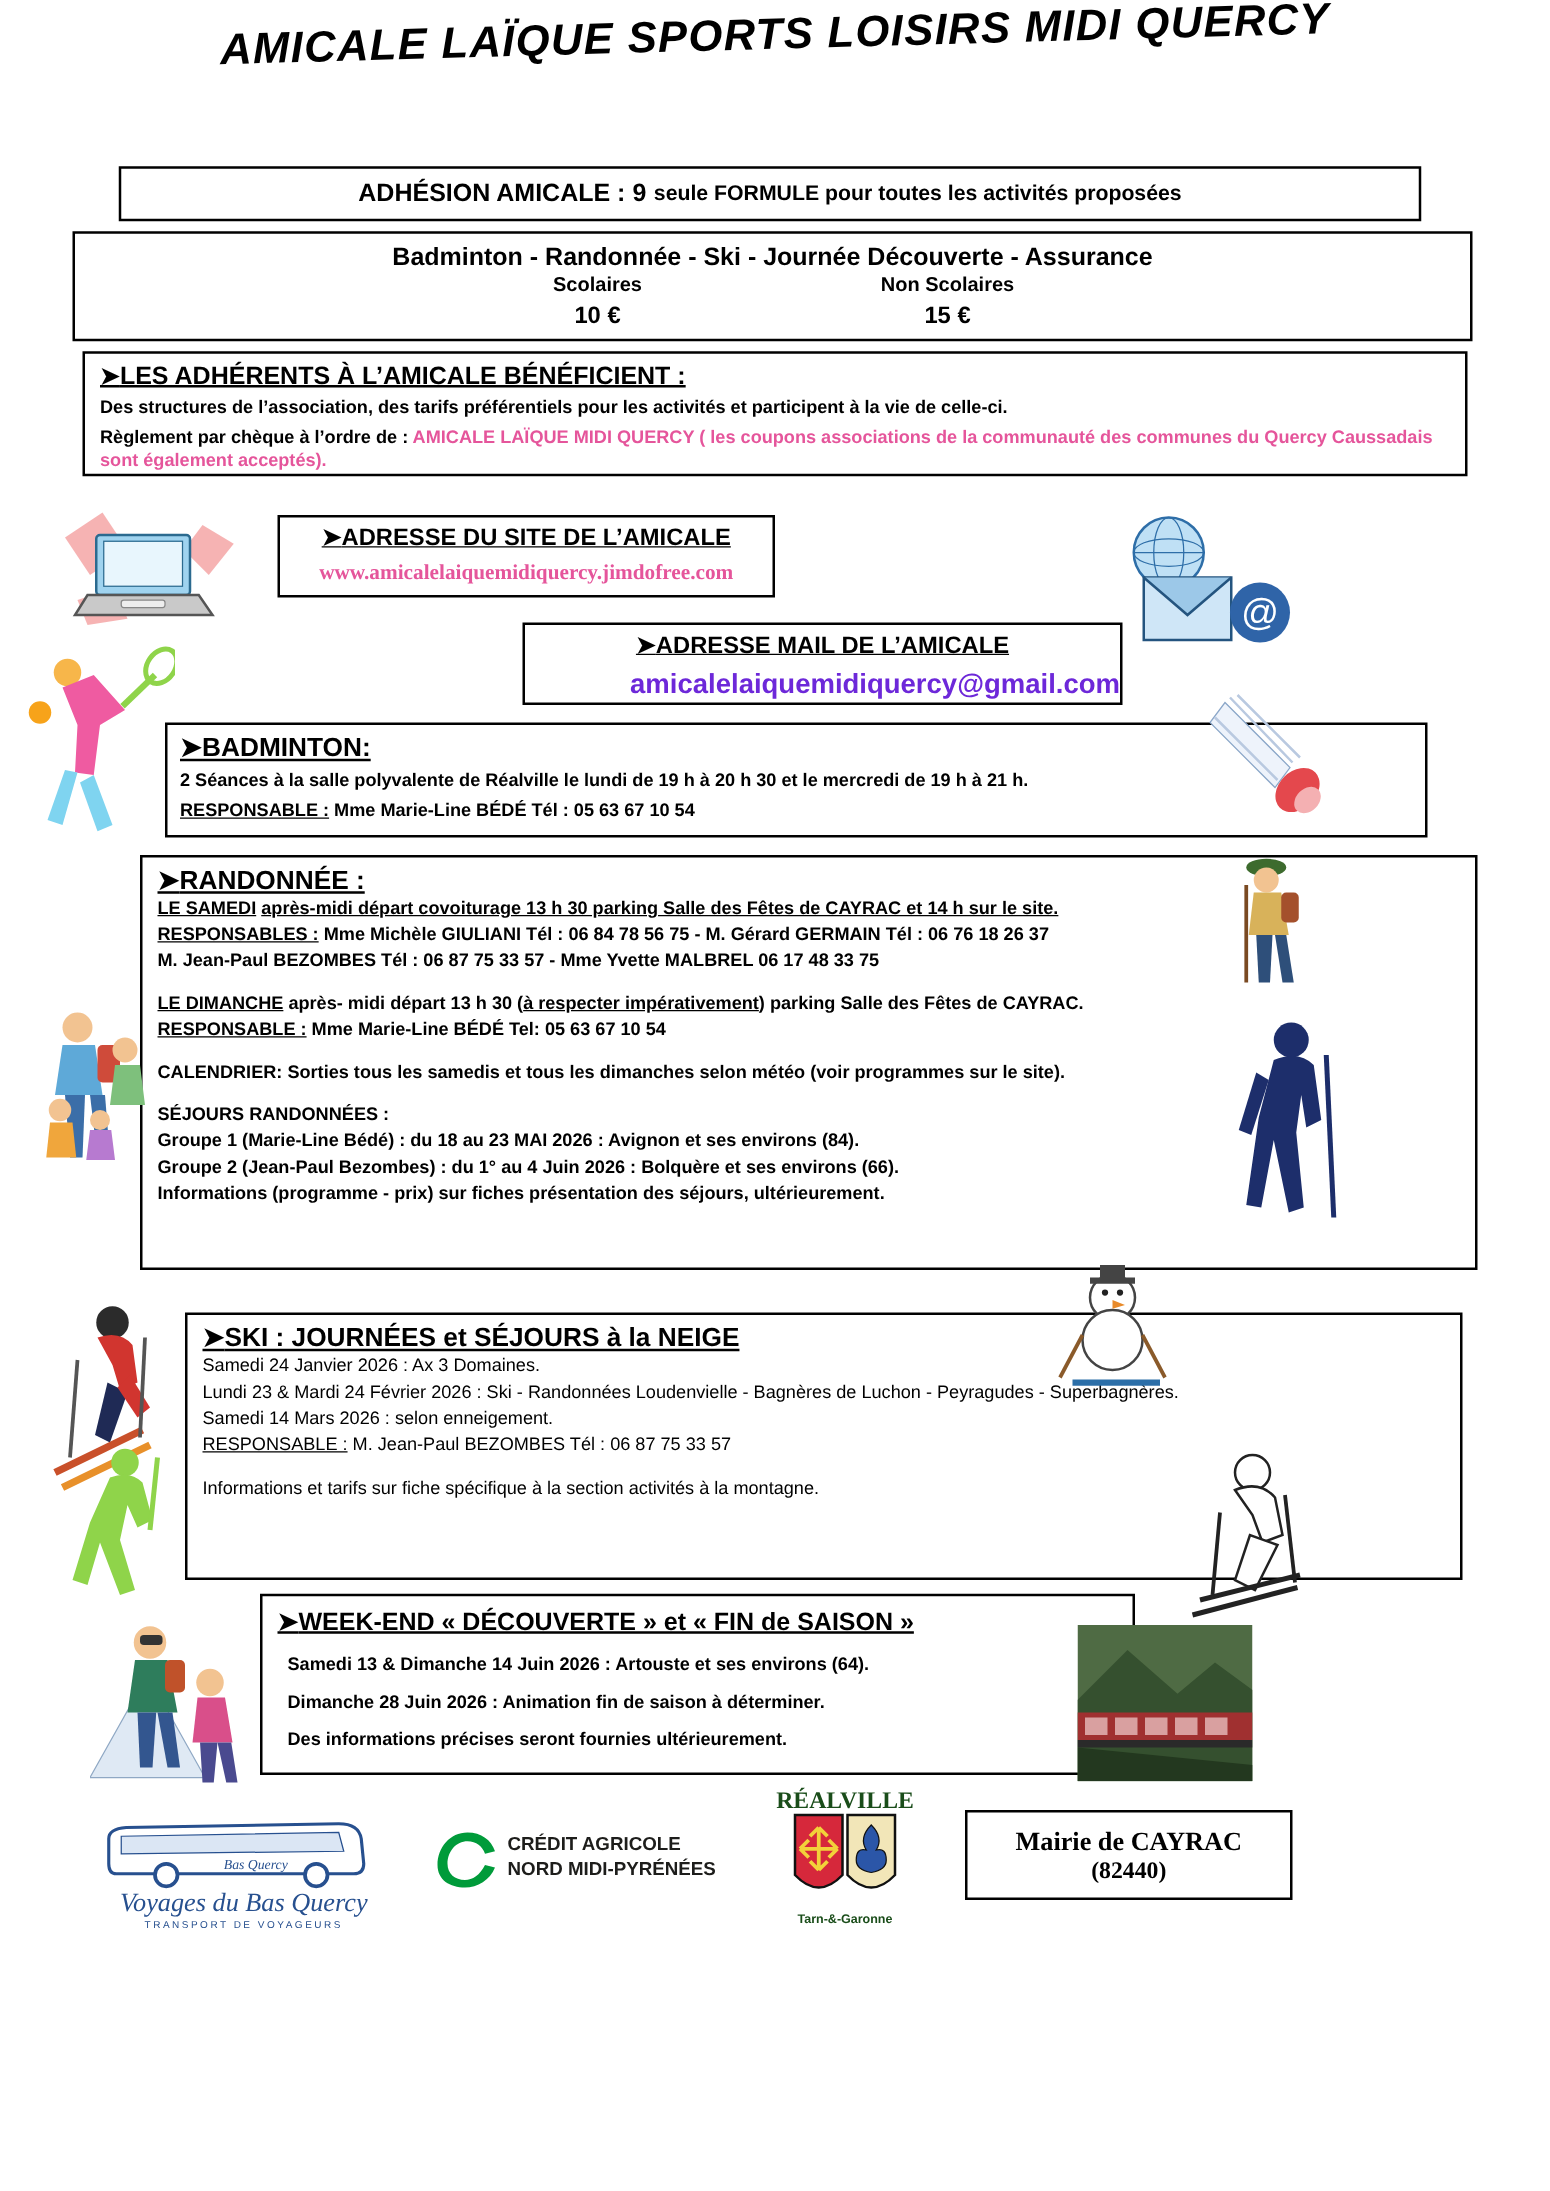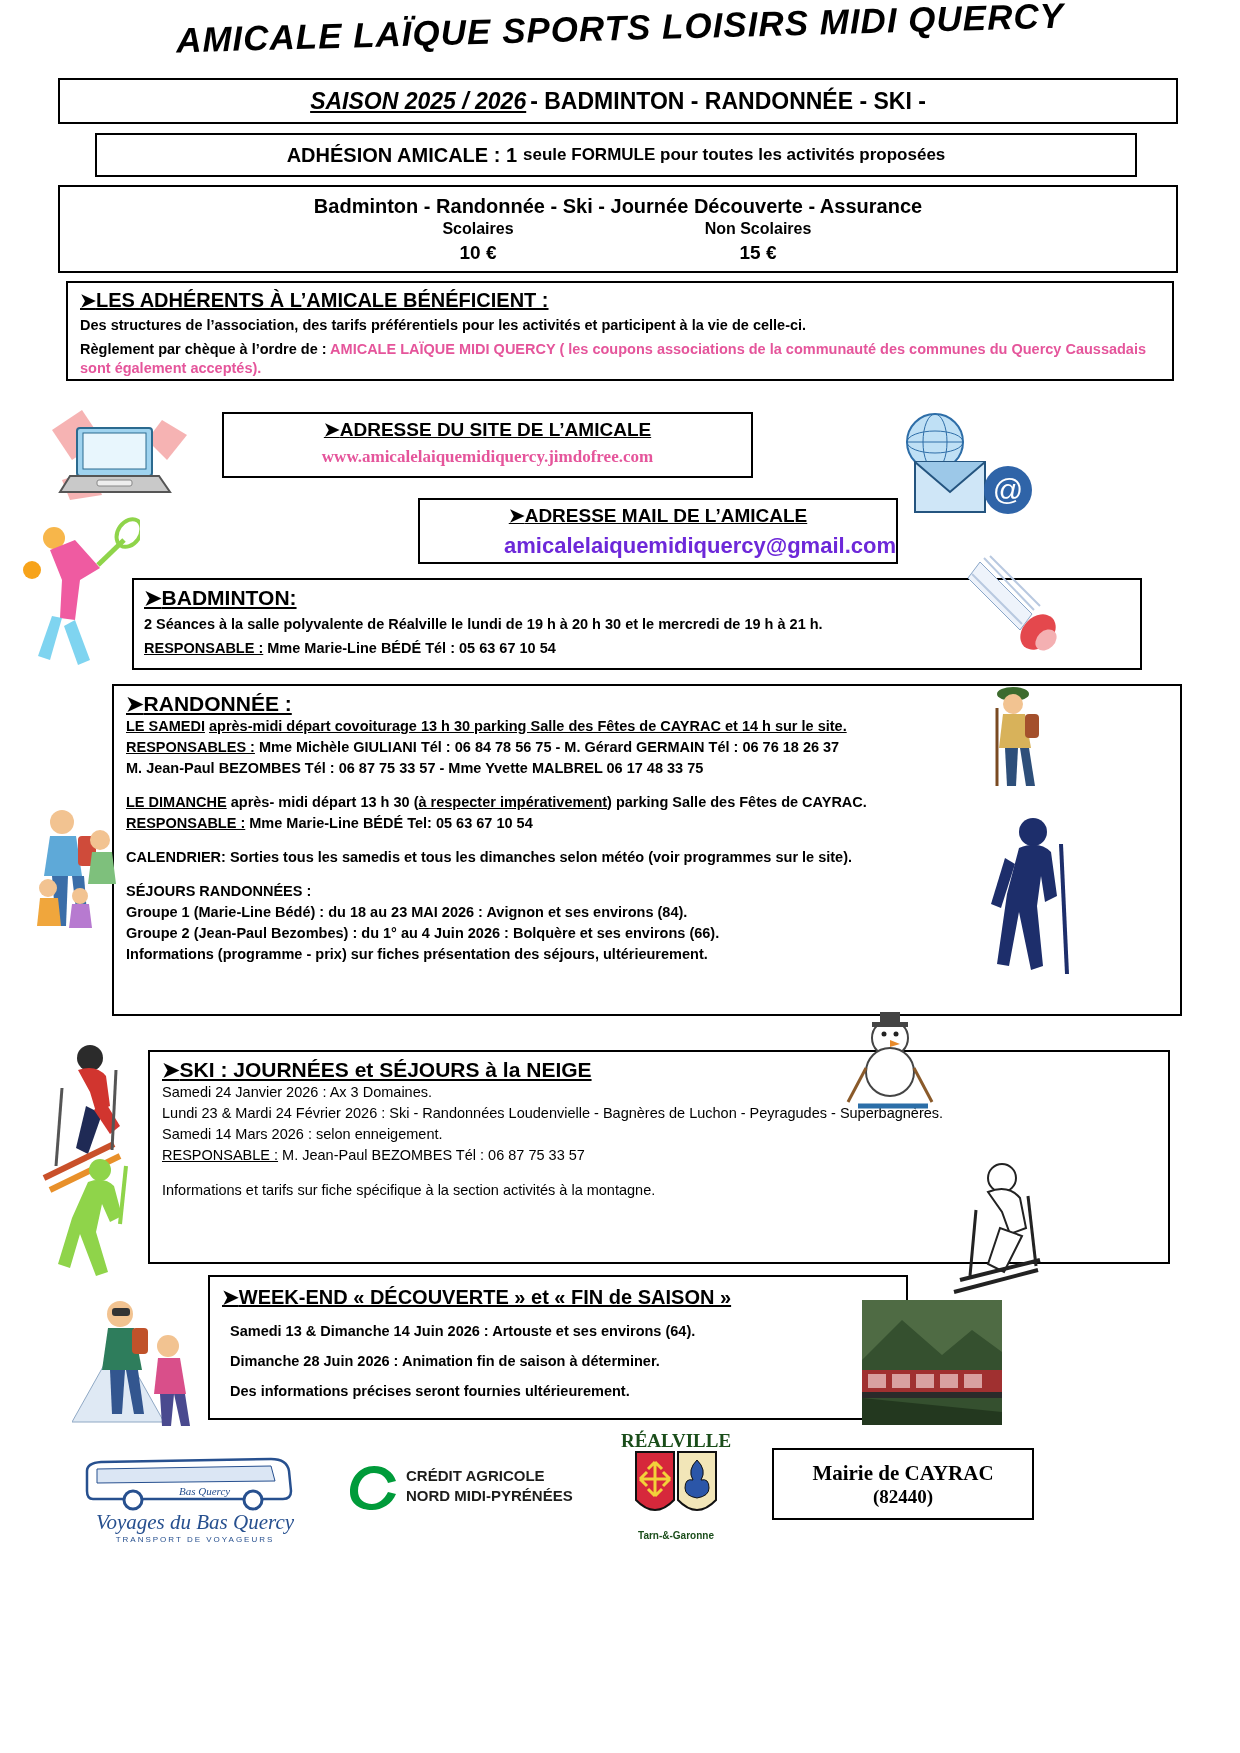--- a/index.html
+++ b/index.html
@@ -40,21 +40,21 @@
   .tarifs .col{width:280px;text-align:center;}
   .tarifs .col .hdr{font-size:16px;font-weight:bold;}
   .tarifs .col .val{font-size:19px;font-weight:bold;margin-top:4px;}
 
   .beneficient{left:66px;top:281px;width:1108px;height:100px;padding:6px 10px 0 12px;}
   .beneficient h3{margin:0;font-size:20px;font-weight:bold;text-decoration:underline;}
   .beneficient .arrow{font-size:19px;}
   .beneficient p{margin:4px 0 0 0;font-size:14.5px;font-weight:bold;line-height:1.35;}
   .pink{color:#e5559b;}
 
-  .site-box{left:222px;top:412px;width:531px;height:66px;padding-top:4px;}
+  .site-box{left:222px;top:412px;width:398px;height:66px;padding-top:4px;}
   .site-box .h{font-size:19px;font-weight:bold;text-decoration:underline;text-align:center;}
   .site-box .u{font-size:17px;font-weight:bold;color:#e5559b;text-align:center;margin-top:6px;font-family:Liberation Serif, serif;}
 
   .mail-box{left:418px;top:498px;width:480px;height:66px;padding-top:4px;}
   .mail-box .h{font-size:19px;font-weight:bold;text-decoration:underline;text-align:center;}
   .mail-box .u{font-size:22px;font-weight:bold;color:#6d28d9;text-align:right;margin-top:6px;}
 
   .badminton{left:132px;top:578px;width:1010px;height:92px;padding:6px 0 0 10px;}
   .badminton h3{margin:0;font-size:21px;font-weight:bold;text-decoration:underline;}
   .badminton p{margin:4px 0 0 0;font-size:14.5px;font-weight:bold;line-height:1.4;}
@@ -93,27 +93,23 @@
   
   .clip{position:absolute;}
 </style>
 </head>
 <body>
 
 <div class="page">
 
   <div class="main-title">AMICALE LAÏQUE SPORTS LOISIRS MIDI QUERCY</div>
 
-  <div class="box season">
-    <span class="s1">SAISON  2025 / 2026</span>
-    <span class="s2">- BADMINTON - RANDONNÉE - SKI -</span>
-  </div>
 
   <div class="box adhesion">
-    <span class="a1">ADHÉSION AMICALE  : 1</span>
+    <span class="a1">ADHÉSION AMICALE  : 9</span>
     <span class="a2">seule FORMULE pour toutes les activités proposées</span>
   </div>
 
   <div class="box tarifs">
     <div class="line1">Badminton - Randonnée - Ski - Journée Découverte - Assurance</div>
     <div class="cols">
       <div class="col">
         <div class="hdr">Scolaires</div>
         <div class="val">10 €</div>
       </div>

